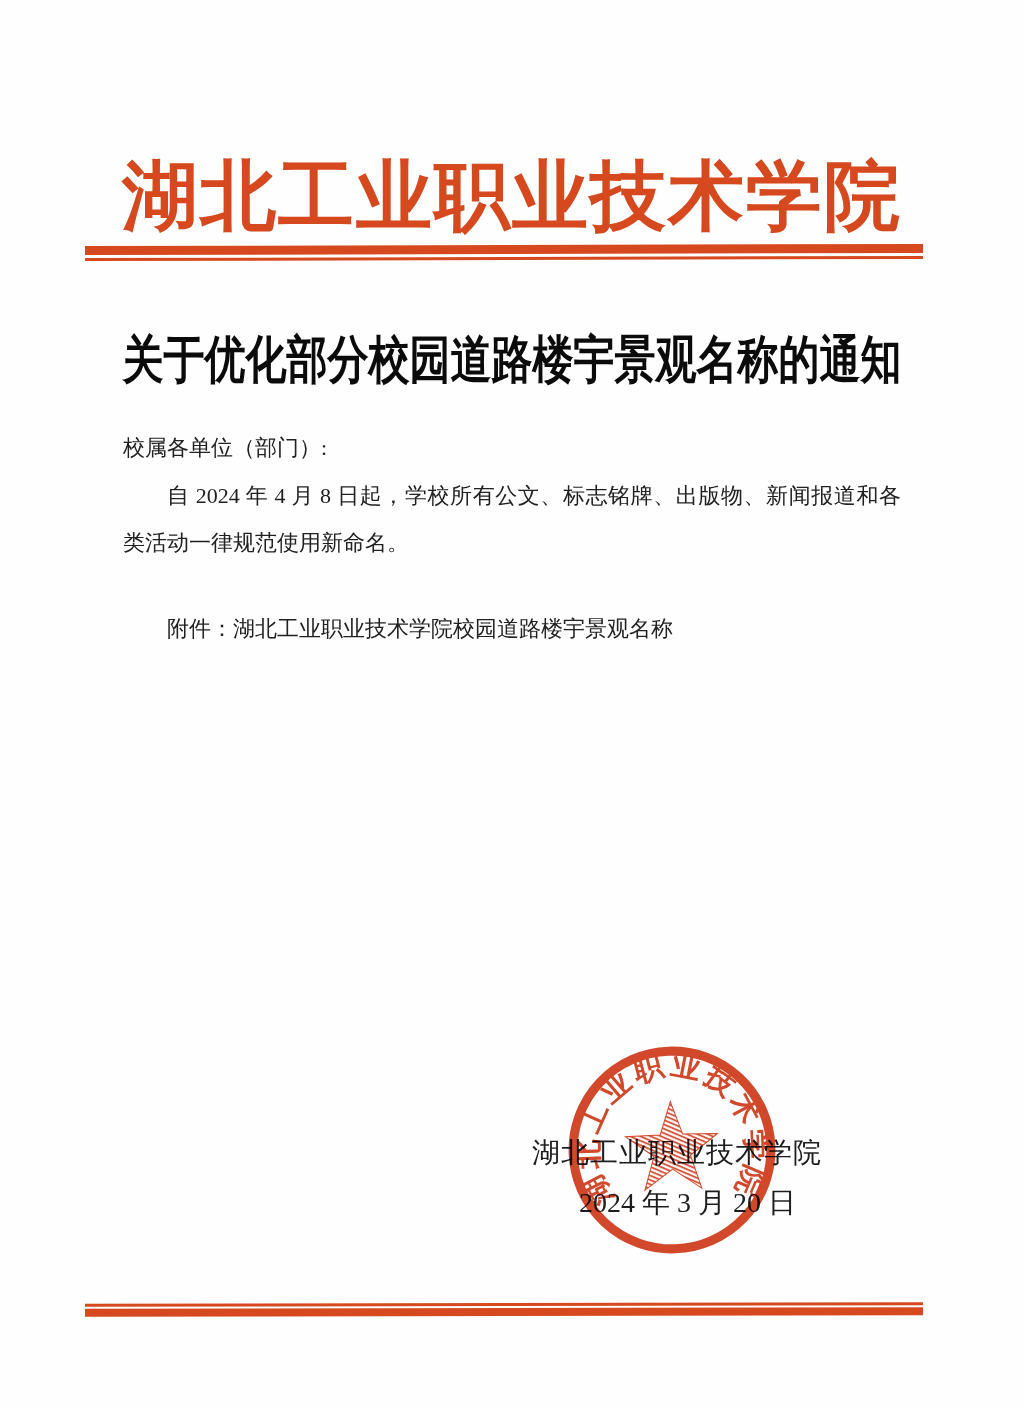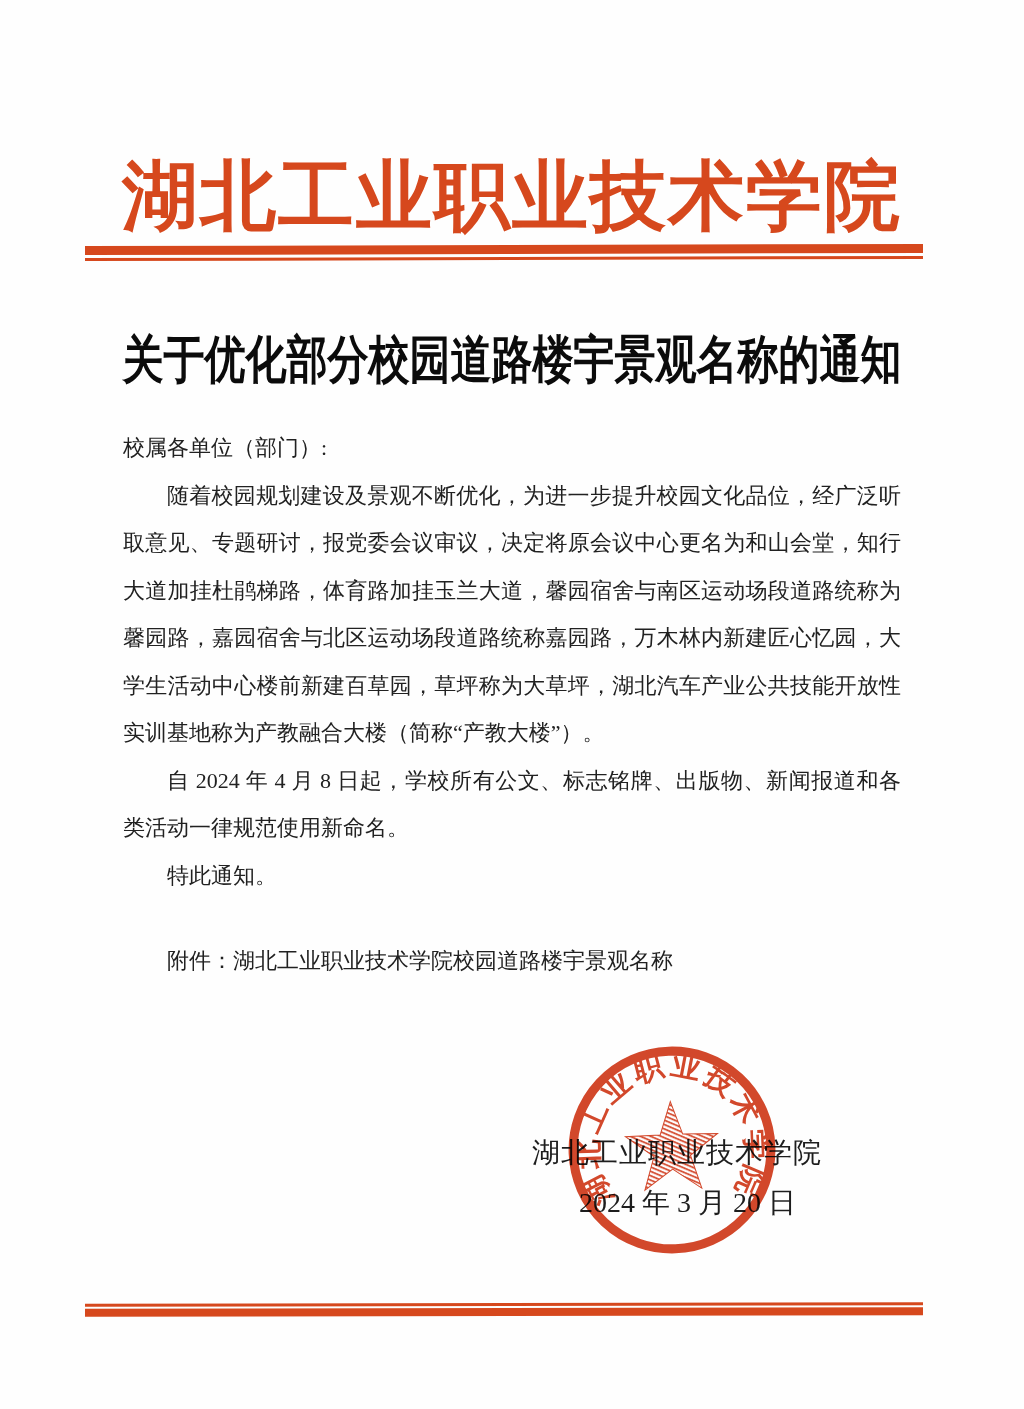--- a/index.html
+++ b/index.html
@@ -87,23 +87,21 @@
 <div class="page">
 
   <div class="masthead">湖北工业职业技术学院</div>
   <div class="rule rule-top-thick"></div>
   <div class="rule rule-top-thin"></div>
 
   <h1 class="doc-title">关于优化部分校园道路楼宇景观名称的通知</h1>
 
   <div class="doc-body">
     <p class="salutation">校属各单位（部门）:</p>
-    <p>随着校园规划建设及景观不断优化，为进一步提升校园文化品位，经广泛听取意见、专题研讨，报党委会议审议，决定将原会议中心更名为和山会堂，知行大道加挂杜鹃梯路，体育路加挂玉兰大道，馨园宿舍与南区运动场段道路统称为馨园路，嘉园宿舍与北区运动场段道路统称嘉园路，万木林内新建匠心忆园，大学生活动中心楼前新建百草园，草坪称为大草坪，湖北汽车产业公共技能开放性实训基地称为产教融合大楼（简称“产教大楼”）。</p>
     <p>自 2024 年 4 月 8 日起，学校所有公文、标志铭牌、出版物、新闻报道和各类活动一律规范使用新命名。</p>
-    <p>特此通知。</p>
     <p class="attachment">附件：湖北工业职业技术学院校园道路楼宇景观名称</p>
   </div>
 
   <div class="sig-name">湖北工业职业技术学院</div>
   <div class="sig-date">2024 年 3 月 20 日</div>
 
   <svg class="seal" viewBox="0 0 220 220" xmlns="http://www.w3.org/2000/svg">
     <defs>
       <pattern id="hatch" width="4" height="4" patternUnits="userSpaceOnUse" patternTransform="rotate(115)">
         <line x1="1" y1="0" x2="1" y2="4" class="red-stroke" stroke-width="1.7"></line>

